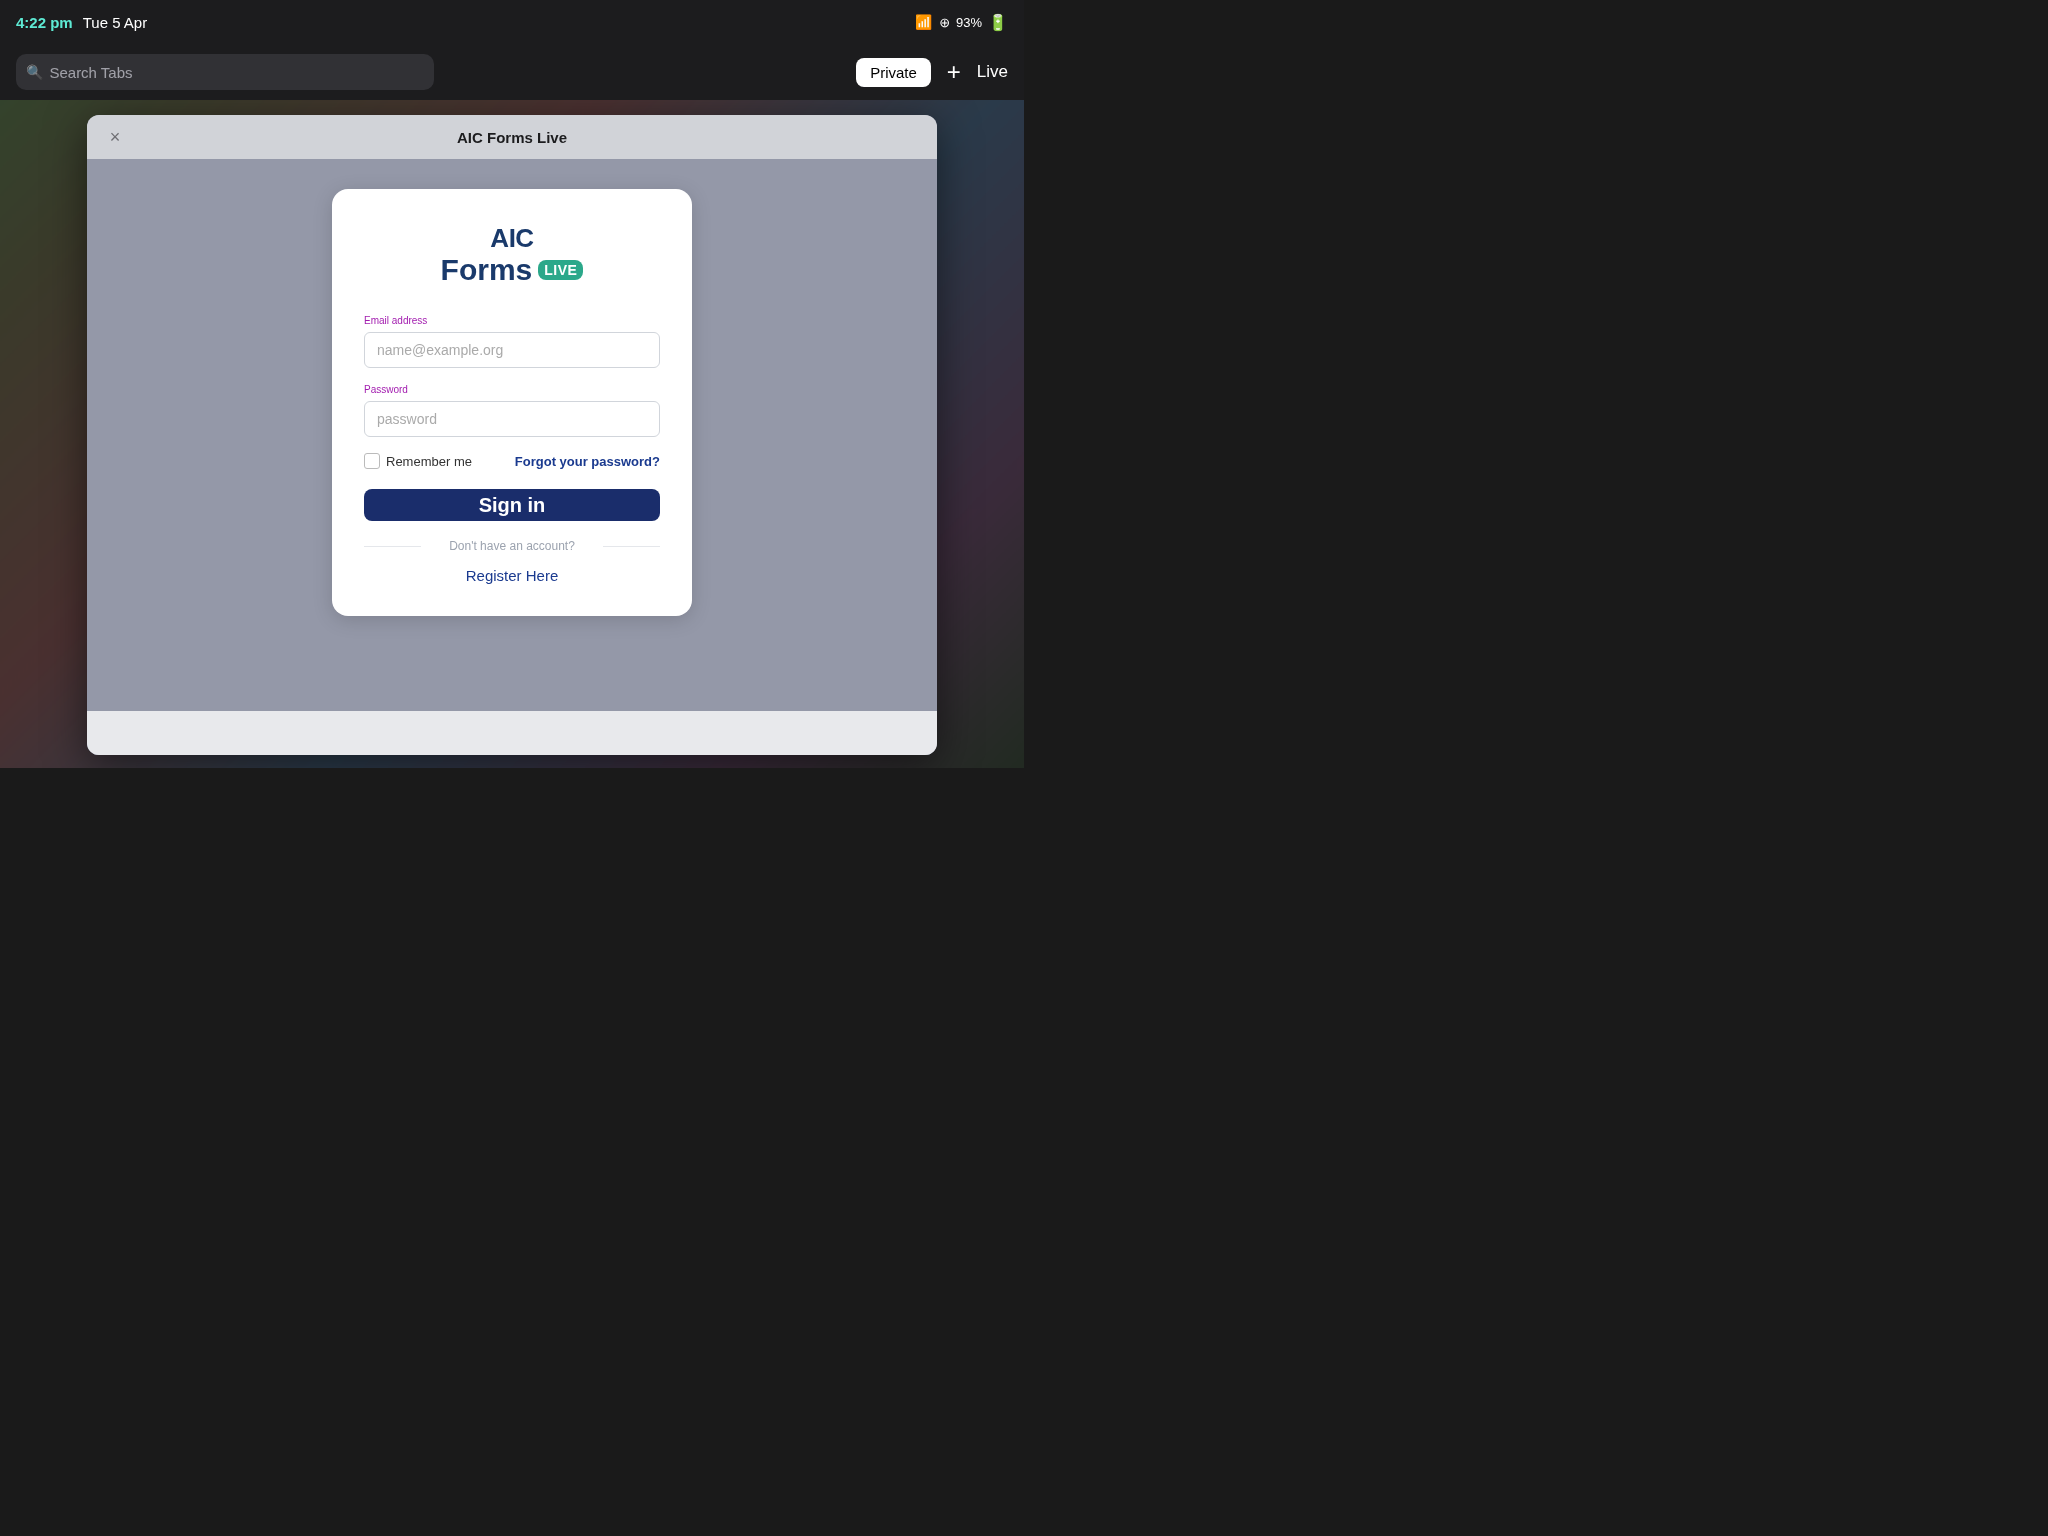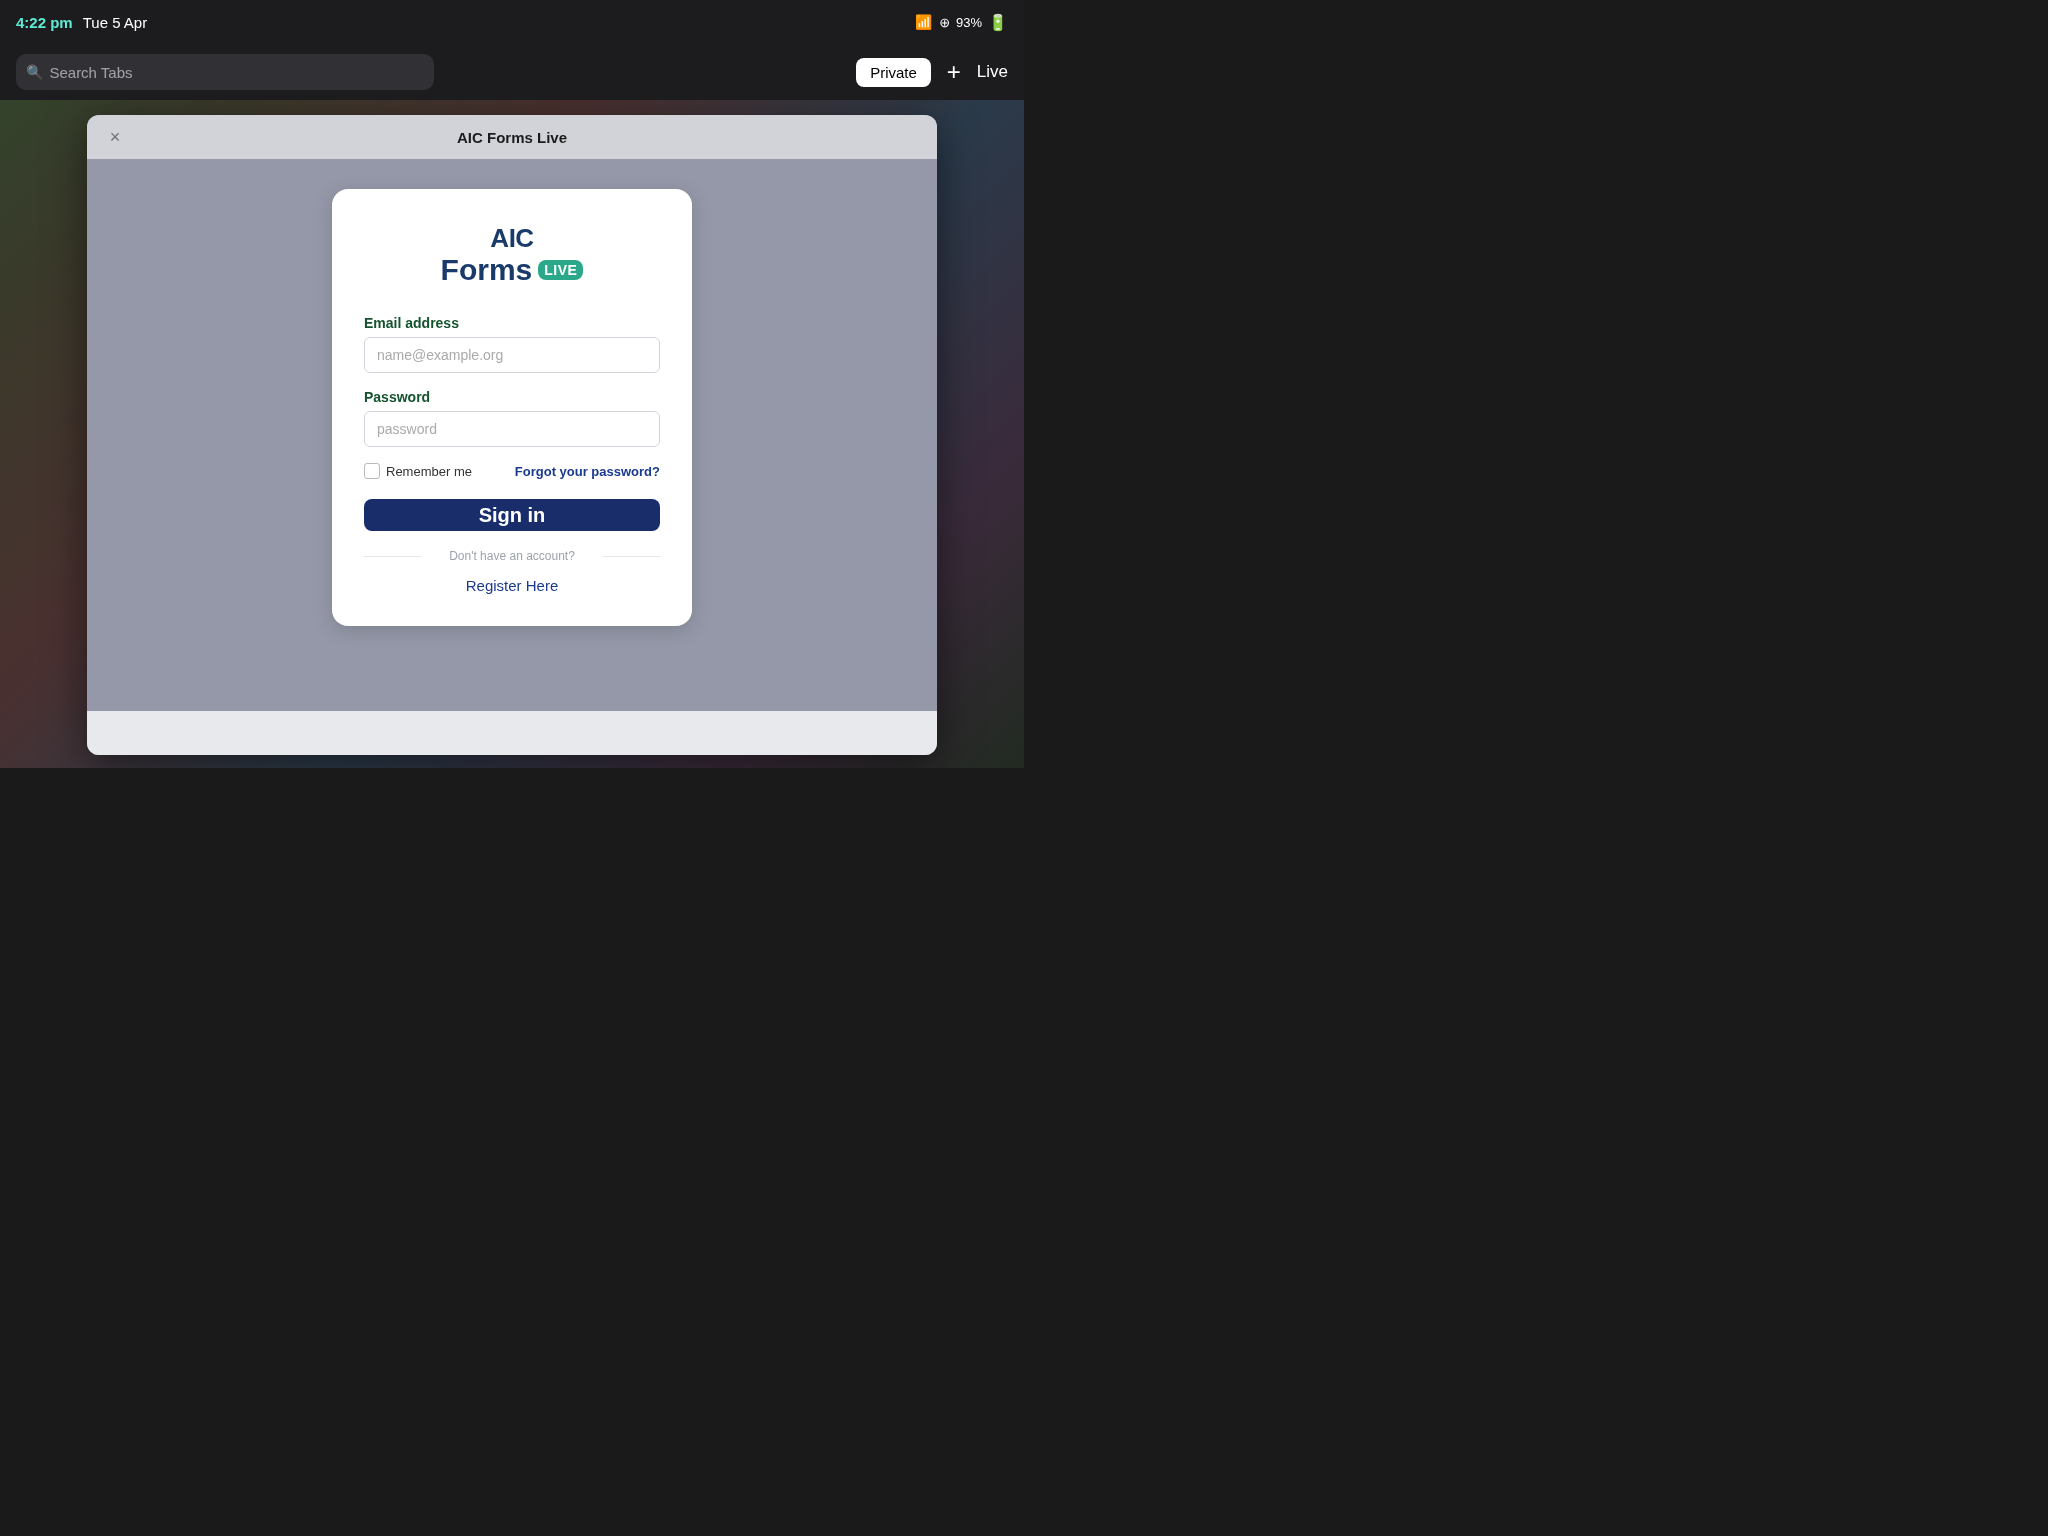--- a/index.html
+++ b/index.html
@@ -244,23 +244,23 @@
       padding: 2px 6px;
       border-radius: 8px;
       letter-spacing: 0.5px;
     }
 
     .form-group {
       margin-bottom: 16px;
     }
 
     .form-label {
-      font-size: 14px;
-      font-weight: 700;
-      color: #14532d;
+      font-size: 10px;
+      font-weight: 400;
+      color: #a21caf;
       margin-bottom: 6px;
       display: block;
     }
 
     .form-input {
       width: 100%;
       height: 36px;
       border: 1px solid #d1d5db;
       border-radius: 6px;
       padding: 0 12px;

